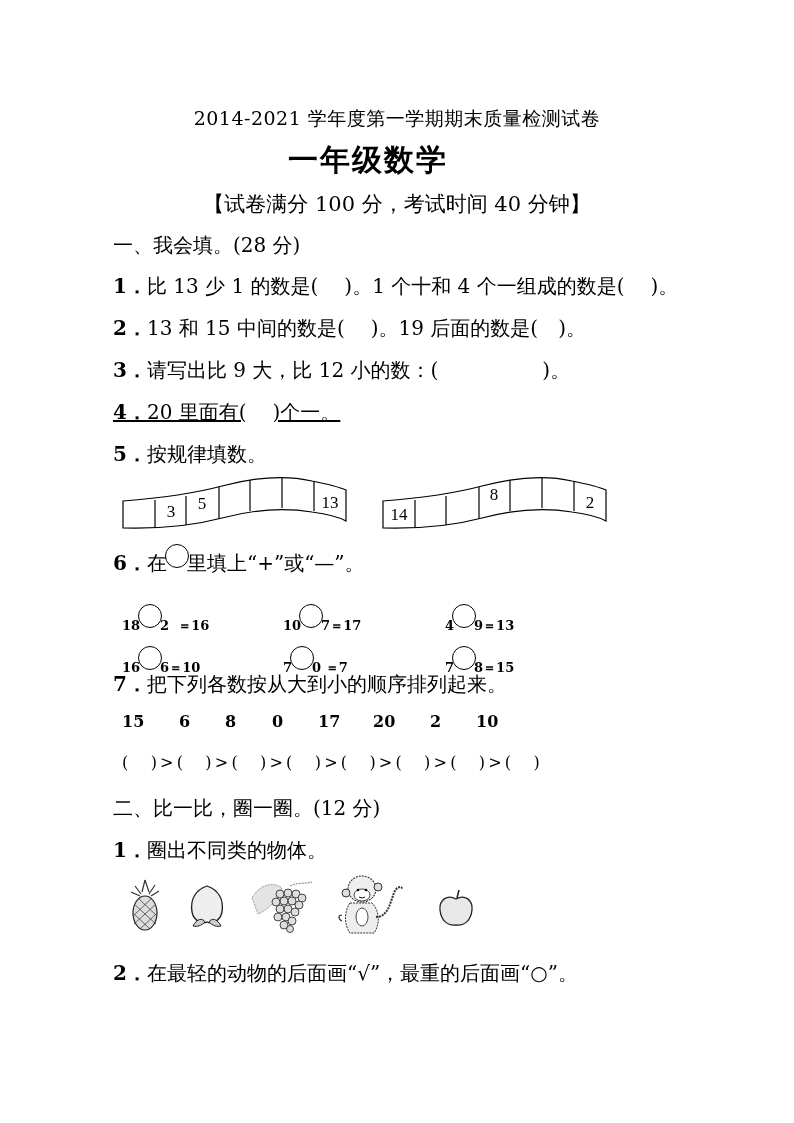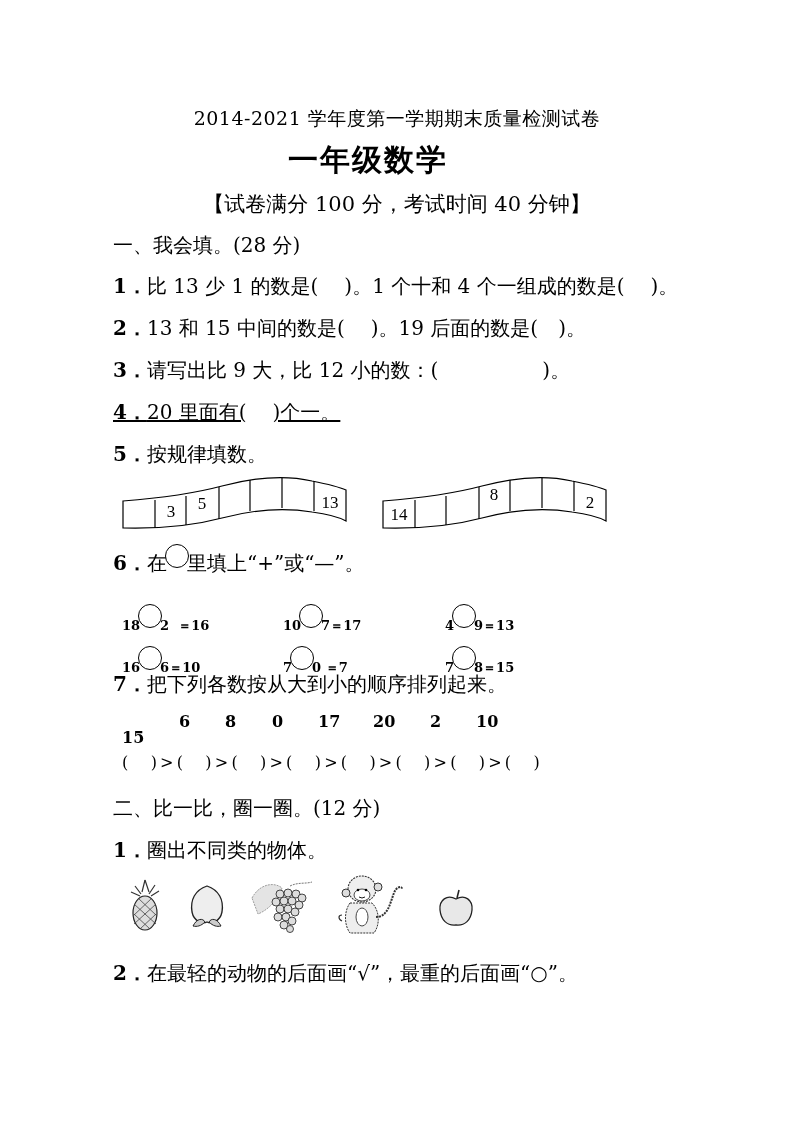--- a/index.html
+++ b/index.html
@@ -79,21 +79,21 @@
 <div class="eq" style="left:122px; top:590px;"><span>18</span><span class="circ"></span><span>2</span>&nbsp;&nbsp;<span>＝16</span></div>
 <div class="eq" style="left:283px; top:590px;"><span>10</span><span class="circ"></span><span>7</span><span>＝17</span></div>
 <div class="eq" style="left:445px; top:590px;"><span>4</span><span class="circ"></span><span>9</span><span>＝13</span></div>
 <div class="eq" style="left:122px; top:632px;"><span>16</span><span class="circ"></span><span>6</span><span>＝10</span></div>
 <div class="eq" style="left:283px; top:632px;"><span>7</span><span class="circ"></span><span>0</span>&nbsp;<span>＝7</span></div>
 <div class="eq" style="left:445px; top:632px;"><span>7</span><span class="circ"></span><span>8</span><span>＝15</span></div>
 
 <div class="abs line" style="top:671px;">
   <span class="num">7．</span><span>把下列各数按从大到小的顺序排列起来。</span>
 </div>
-<div class="seq" style="left:122px; top:712px;margin-top:16px;">15</div>
+<div class="seq" style="left:122px; top:712px;">15</div>
 <div class="seq" style="left:179px; top:712px;">6</div>
 <div class="seq" style="left:225px; top:712px;">8</div>
 <div class="seq" style="left:272px; top:712px;">0</div>
 <div class="seq" style="left:318px; top:712px;">17</div>
 <div class="seq" style="left:373px; top:712px;">20</div>
 <div class="seq" style="left:430px; top:712px;">2</div>
 <div class="seq" style="left:476px; top:712px;">10</div>
 <div class="abs" style="left:122px; top:753px; font-size:16px; letter-spacing:3.2px;">(　)&gt;(　)&gt;(　)&gt;(　)&gt;(　)&gt;(　)&gt;(　)&gt;(　)</div>
 
 <div class="abs line" style="top:795px;">二、比一比，圈一圈。(12 分)</div>

